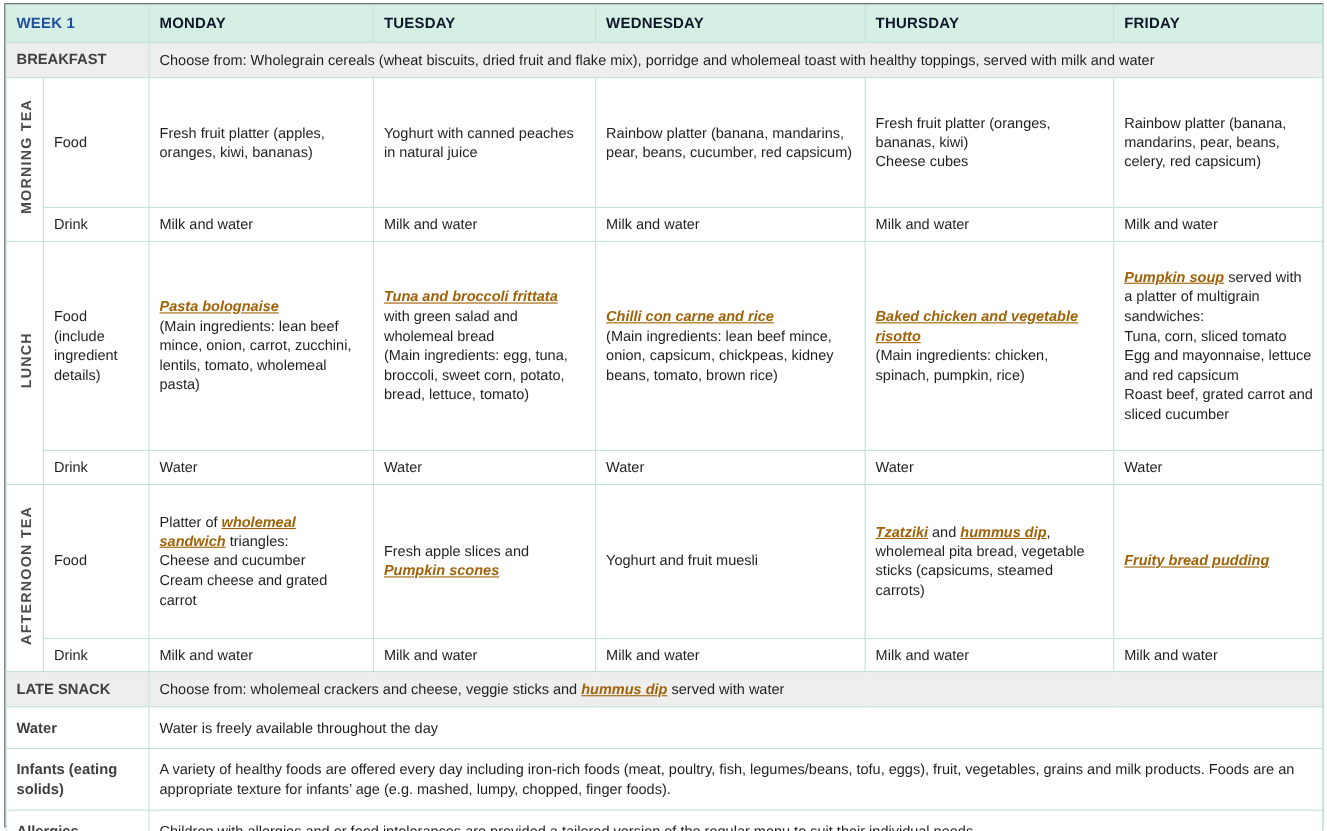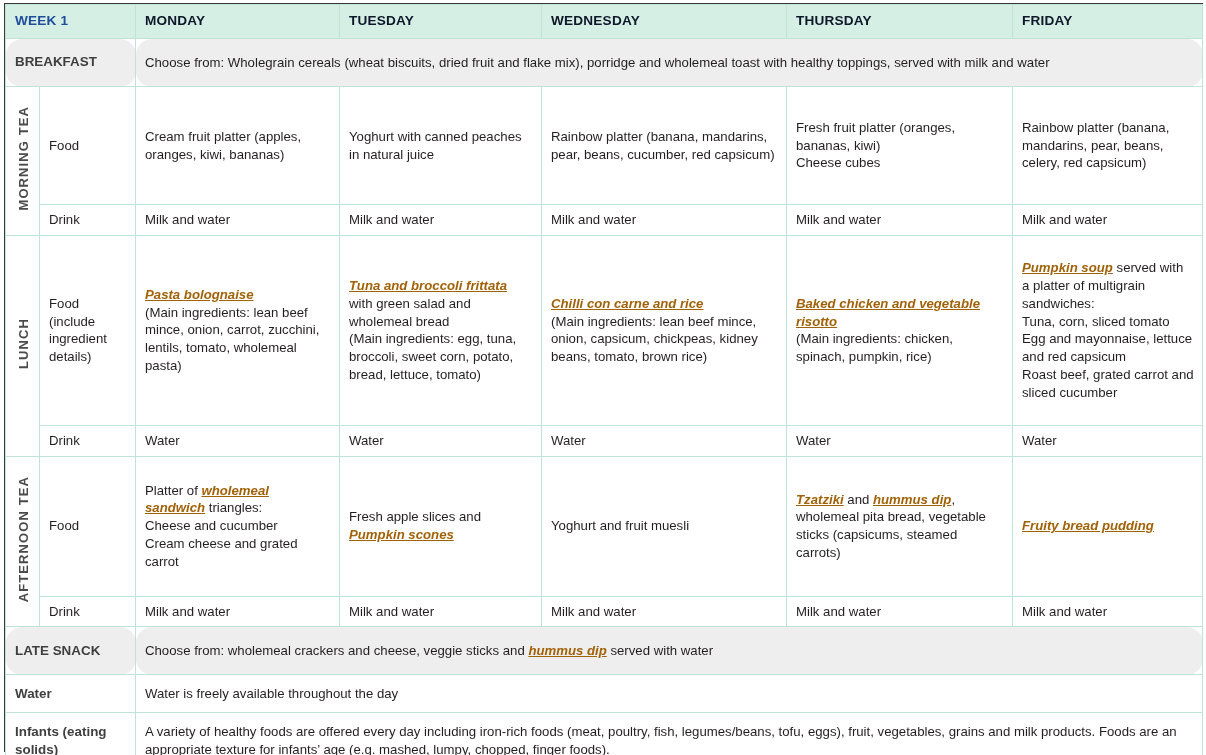--- a/index.html
+++ b/index.html
@@ -62,22 +62,21 @@
     color: #1f4e9c;
     font-size: 14.6px;
     padding-left: 12px;
     margin-top: 48px;
   }
   td.day-head { color: #0f172a; }
 
   
   tr.band td {
     background: #eeeeee;
-    height: 48px;
-    border-radius: 16px;
+    height: 32px;
   }
   td.band-label {
     font-weight: bold;
     color: #3f3f3f;
     font-size: 13.4px;
     padding-left: 12px;
   }
   td.band-body { color: #231f20; }
 
   
@@ -152,21 +151,21 @@
   <tr class="band">
     <td class="band-label" colspan="2">BREAKFAST</td>
     <td class="band-body" colspan="5">Choose from:  Wholegrain cereals (wheat biscuits, dried fruit and flake mix), porridge and wholemeal toast with healthy toppings, served with milk and water</td>
   </tr>
 
   <tr>
     <td class="rail" rowspan="2">
       <span class="rail-text">MORNING TEA</span>
     </td>
     <td class="kind" style="height:118px">Food</td>
-    <td class="cell-mid">Cream fruit platter (apples, oranges, kiwi, bananas)</td>
+    <td class="cell-mid">Fresh fruit platter (apples, oranges, kiwi, bananas)</td>
     <td class="cell-mid">Yoghurt with canned peaches in natural juice</td>
     <td class="cell-mid">Rainbow platter (banana, mandarins, pear, beans, cucumber, red capsicum)</td>
     <td class="cell-mid">Fresh fruit platter (oranges, bananas, kiwi)<br>Cheese cubes</td>
     <td class="cell-mid">Rainbow platter (banana, mandarins, pear, beans, celery, red capsicum)</td>
   </tr>
   <tr class="drink-row">
     <td class="kind-mid">Drink</td>
     <td>Milk and water</td>
     <td>Milk and water</td>
     <td>Milk and water</td>

